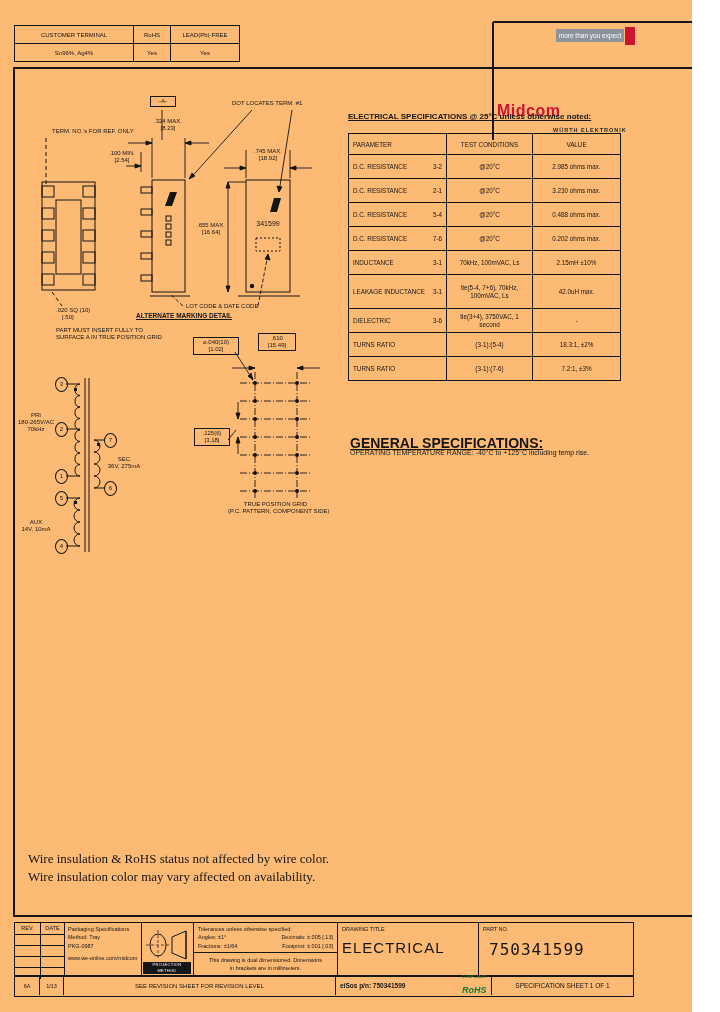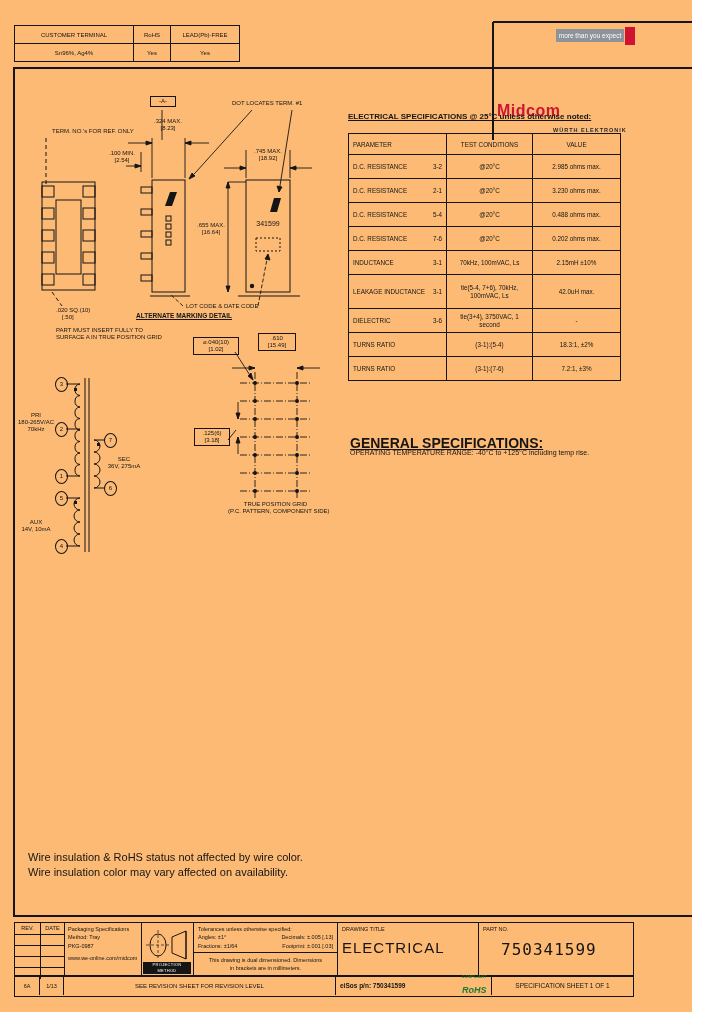--- a/index.html
+++ b/index.html
@@ -36,21 +36,21 @@
   
   .tb{border:1.5px solid #151515;background:transparent;}
   .tbcell{border-left:1px solid #151515;box-sizing:border-box;}
   .tbl{font-size:5.5px;line-height:1.5;white-space:nowrap;}
   .tbbottom{border-top:2px solid #151515;display:flex;align-items:center;}
   .tbbcell{border-right:1px solid #151515;height:100%;display:flex;align-items:center;justify-content:center;box-sizing:border-box;}
   .rohs{color:#1e7a34;font-weight:bold;font-style:italic;font-size:9px;line-height:9px;}
   .rohs-compliant{color:#1e7a34;font-size:3.5px;letter-spacing:0.5px;line-height:4px;font-weight:bold;}
   .partno{font-family:"DejaVu Sans Mono", monospace;font-size:16px;letter-spacing:1px;font-weight:normal;}
   .dtitle{font-size:15px;letter-spacing:1px;font-weight:normal;font-family:"Liberation Sans",sans-serif;}
-  .note{font-size:11px;line-height:1.35;white-space:nowrap;}
+  .note{font-size:13px;line-height:1.35;white-space:nowrap;font-family:Liberation Serif, serif;}
   .projcap{background:#151515;color:#fff;font-size:4px;text-align:center;line-height:6px;letter-spacing:0.3px;}
 </style>
 </head>
 <body>
 
 <div id="sheet">
 
   <svg class="abs" style="left:0;top:0" width="720" height="1012">
     <g stroke="#151515" stroke-width="1.2" fill="none" shape-rendering="crispEdges">
       <rect x="14" y="68" width="692" height="848"></rect>
@@ -457,21 +457,21 @@
         </div>
       </div>
 
       <div class="tbcell" style="width:141px;padding:2px 4px">
         <div class="tbl">DRAWING TITLE</div>
         <div class="dtitle" style="margin-top:6px">ELECTRICAL</div>
       </div>
 
       <div class="tbcell" style="flex:1;padding:2px 4px">
         <div class="tbl">PART NO.</div>
-        <div class="partno" style="margin-top:7px;margin-left:18px">750341599</div>
+        <div class="partno" style="margin-top:7px;margin-left:6px">750341599</div>
       </div>
     </div>
 
     <div class="tbbottom" style="height:18px">
       <div class="tbbcell tbl" style="width:25px">6A</div>
       <div class="tbbcell tbl" style="width:24px">1/13</div>
       <div class="tbbcell" style="width:272px">
           <span class="tbl" style="font-size:6px">SEE REVISION SHEET FOR REVISION LEVEL</span>
         </div>
       <div class="tbbcell" style="width:156px;justify-content:space-between;padding:0 4px;border-right:1px solid #151515">

